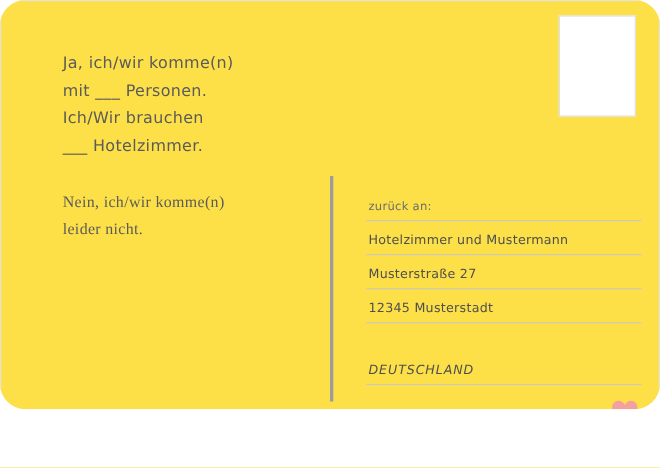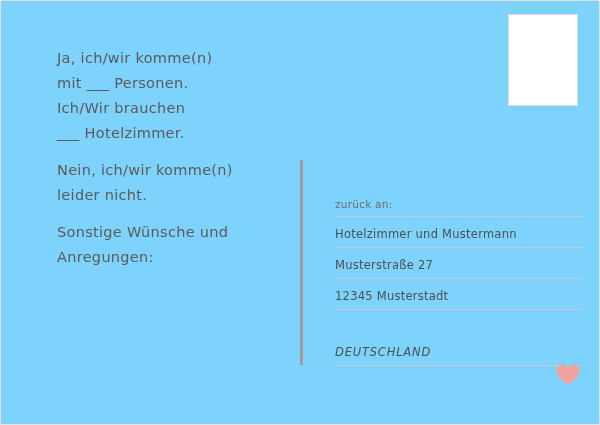--- a/index.html
+++ b/index.html
@@ -6,24 +6,25 @@
     margin: 0;
     padding: 0;
     background: #ffffff;
   }
   body {
     font-family: "DejaVu Sans", sans-serif;
   }
   .postcard {
     position: relative;
     width: 600px;
-    height: 425px;
-    background: #7dd3fc;
+    height: 372px;
+    background: #fde047;
     box-sizing: border-box;
     overflow: hidden;
+    border-radius: 23px;
   }
   
   .card-edge {
     position: absolute;
     left: 0; top: 0;
     width: 600px;
     height: 425px;
     border: 1px solid #e3e3e3;
     box-sizing: border-box;
     pointer-events: none;
@@ -38,21 +39,22 @@
   }
   .msg-para {
     color: #5b5b5b;
     font-size: 14.5px;
     line-height: 25px;
     letter-spacing: 0.3px;
     white-space: pre-line;
     margin: 0;
   }
   .msg-para + .msg-para {
-    margin-top: 12px;
+    margin-top: 26px;
+    font-family: Liberation Serif, serif;
   }
 
   
   .stamp-box {
     position: absolute;
     right: 22px;
     top: 14px;
     width: 70px;
     height: 92px;
     border: 1px solid #dcdcdc;
@@ -67,21 +69,21 @@
     top: 160px;
     width: 3px;
     height: 205px;
     background: #9c9c9c;
   }
 
   
   .right-block {
     position: absolute;
     left: 333px;
-    top: 186px;
+    top: 170px;
     width: 250px;
   }
   .addr-line {
     position: relative;
     height: 31px;
     border-bottom: 1px solid #c8c8c8;
     box-sizing: border-box;
   }
   .addr-line span {
     position: absolute;
@@ -122,22 +124,20 @@
 
   <div class="card-edge"></div>
 
   <div class="left-block">
     <p class="msg-para">Ja, ich/wir komme(n)
 mit ___ Personen.
 Ich/Wir brauchen
 ___ Hotelzimmer.</p>
     <p class="msg-para">Nein, ich/wir komme(n)
 leider nicht.</p>
-    <p class="msg-para">Sonstige Wünsche und
-Anregungen:</p>
   </div>
 
   <div class="stamp-box">
     <span></span>
   </div>
 
   <div class="divider"></div>
 
   <div class="right-block">
     <div class="addr-line small">

